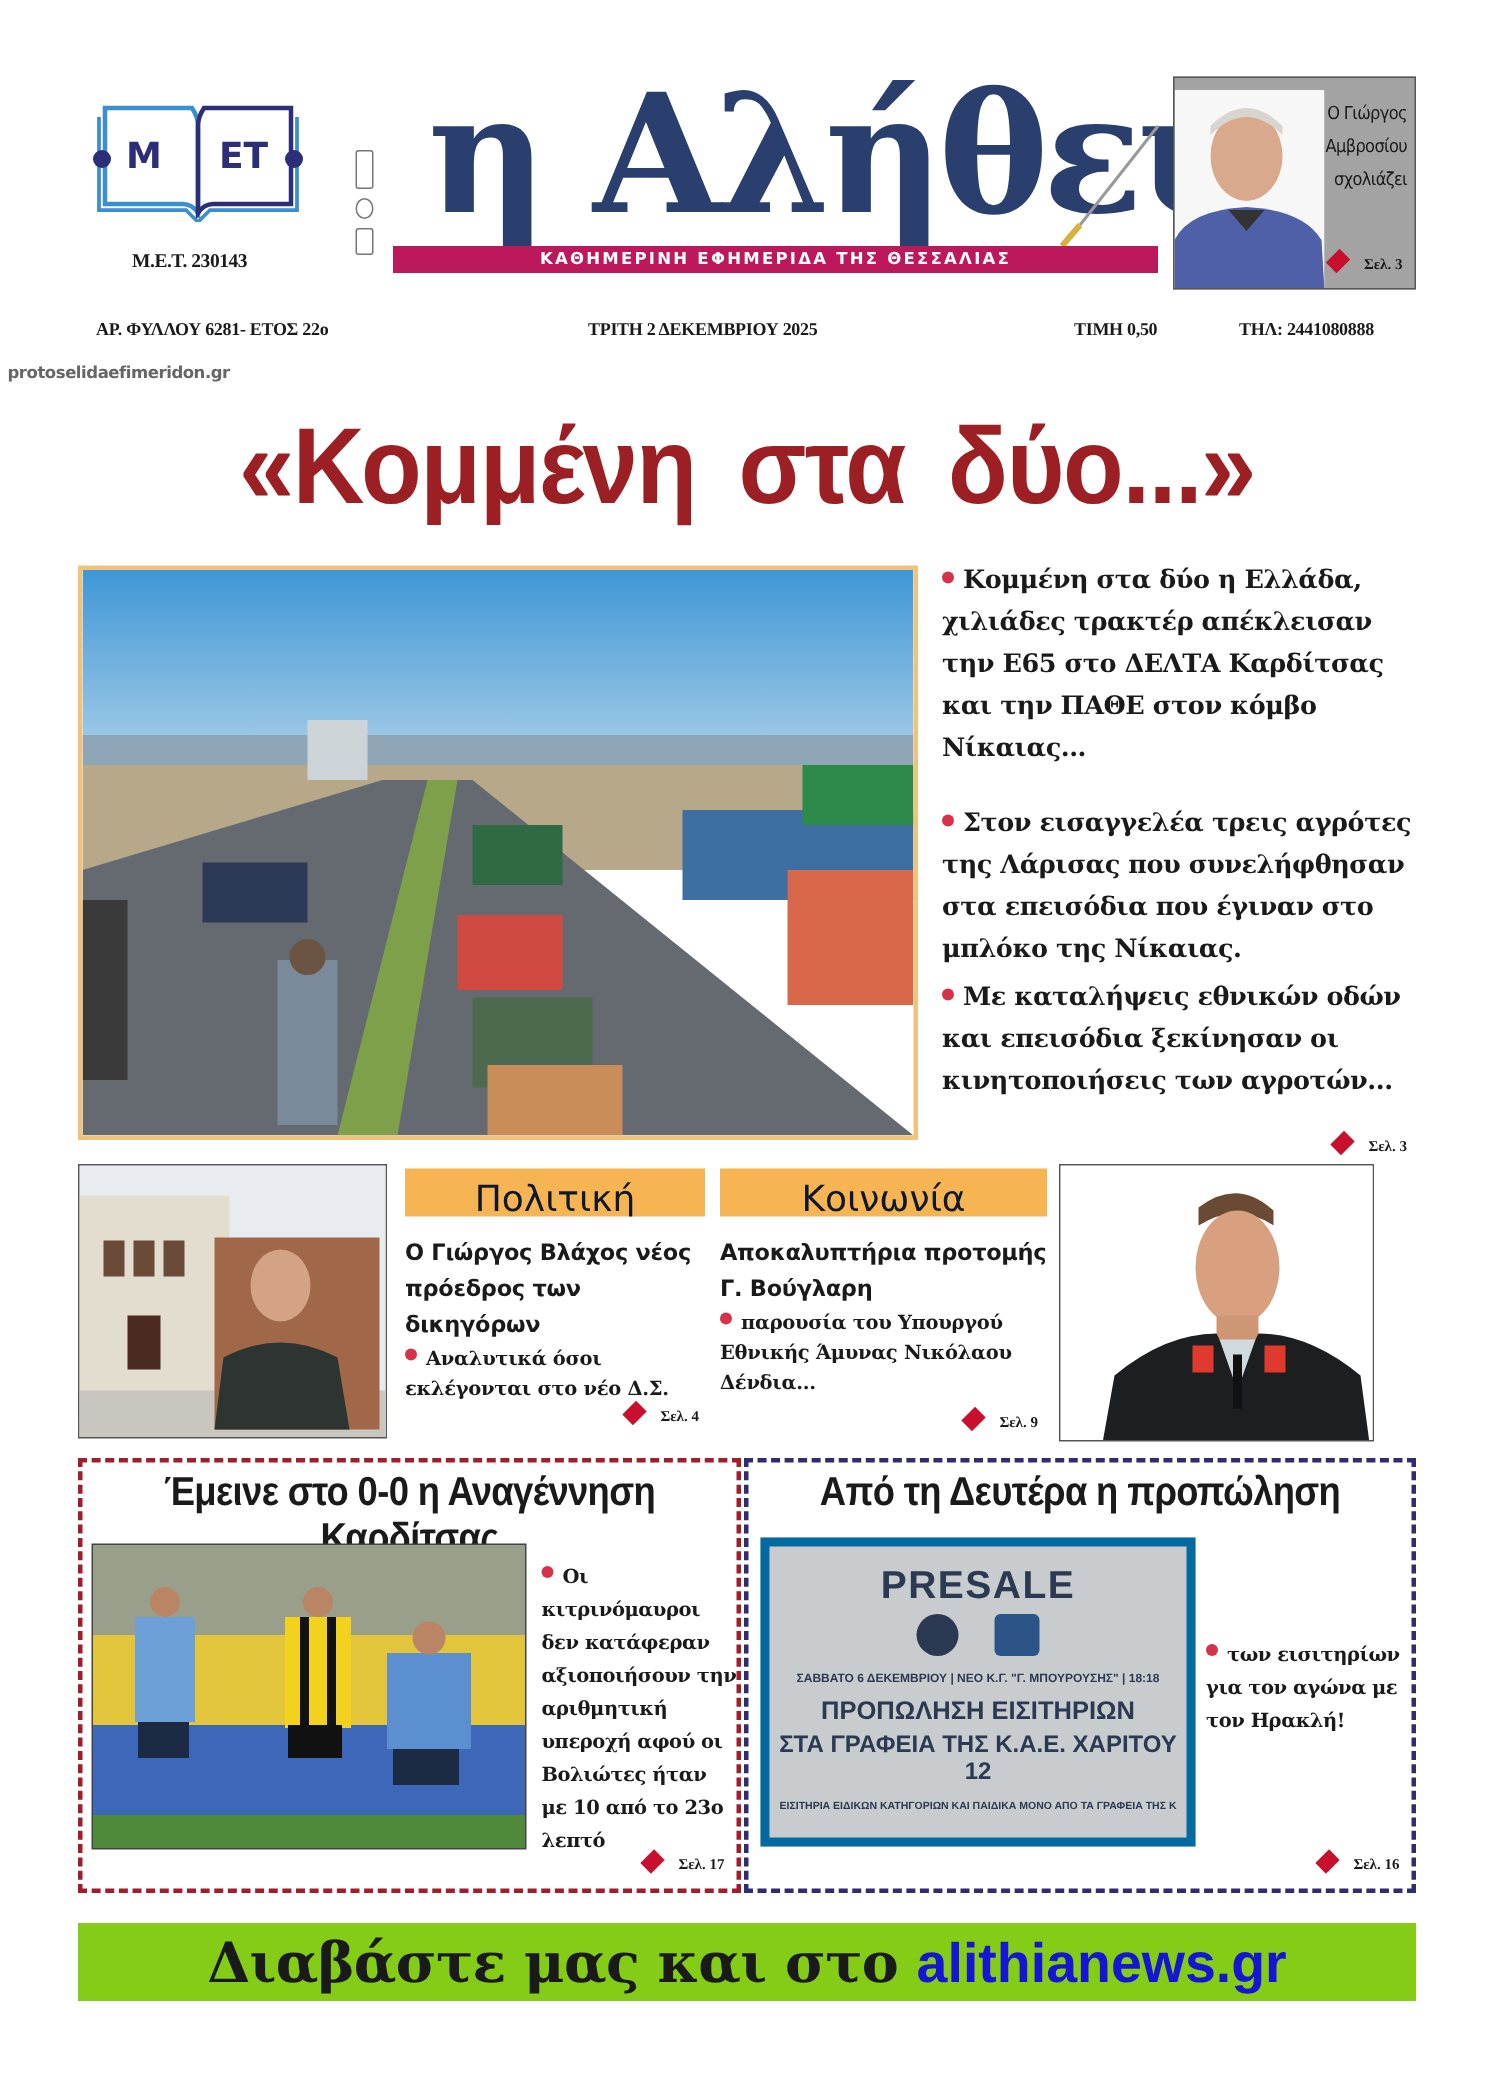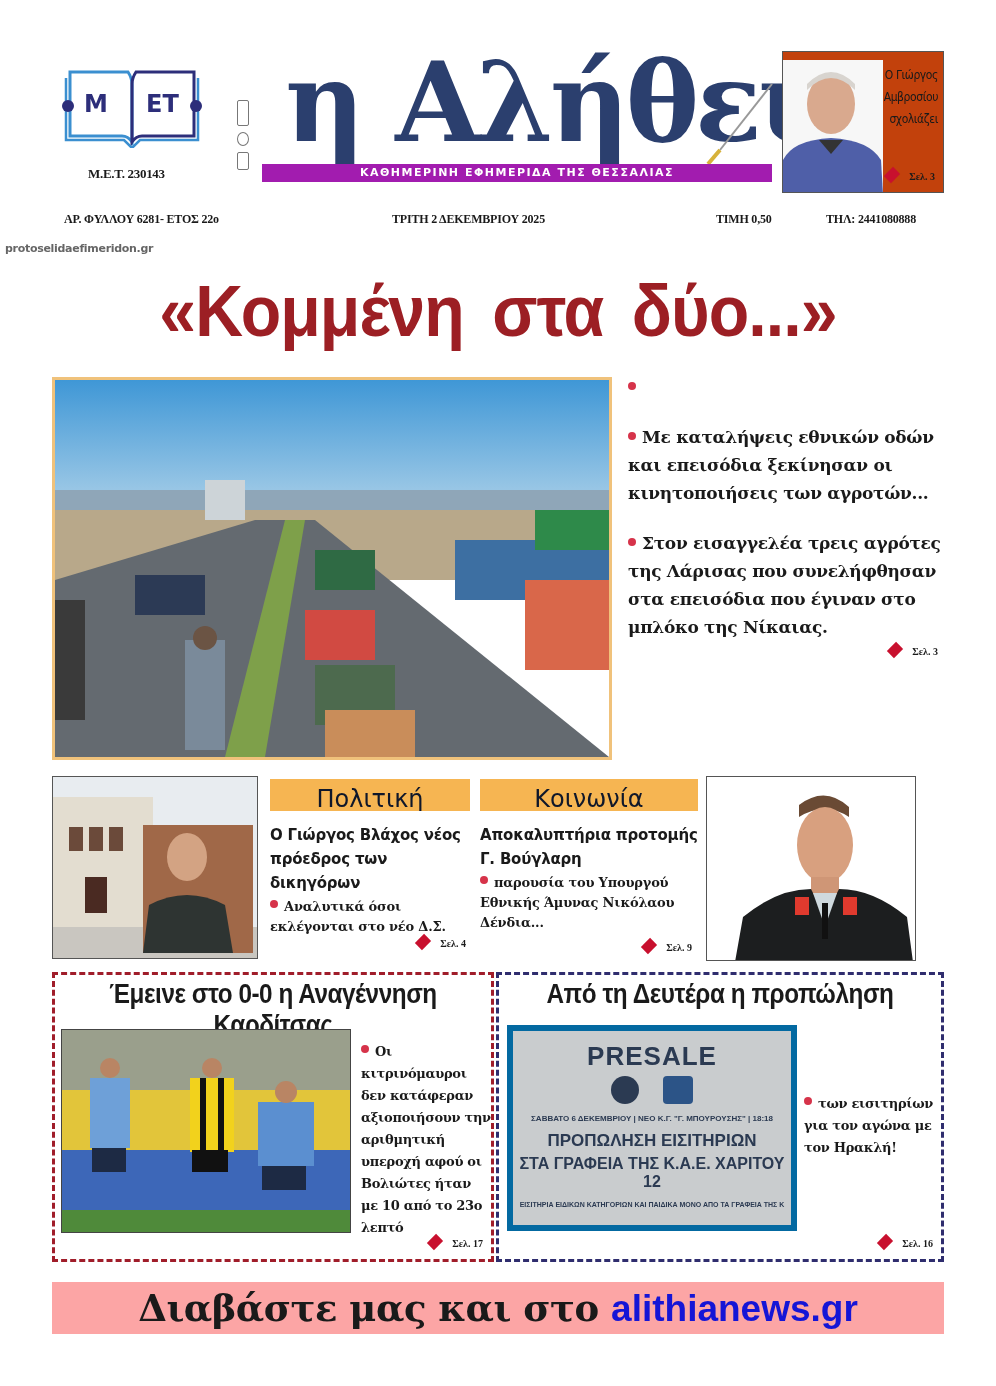--- a/index.html
+++ b/index.html
@@ -11,24 +11,24 @@
   .met-logo { left: 62px; top: 66px; width: 140px; height: 82px; }
   .met-code { left: 88px; top: 166px; font: bold 13px "Liberation Serif", serif; letter-spacing: -0.3px; }
 
   
   .emblems { left: 236px; top: 100px; width: 14px; height: 84px; display: flex; flex-direction: column; gap: 6px; align-items: center; }
   .emb { width: 12px; border: 1px solid #777; border-radius: 2px; }
 
   
   .masthead-title { left: 285px; top: 48px; font: bold 110px "DejaVu Serif", serif; color: #2b3f6e; letter-spacing: -4px; line-height: 1; transform: scaleY(1.0); }
   .masthead-pen { left: 690px; top: 80px; width: 90px; height: 100px; }
-  .masthead-bar { left: 262px; top: 164px; width: 510px; height: 18px; background: #a21caf; color: #fff; font: bold 11px "DejaVu Sans", sans-serif; text-align: center; line-height: 18px; letter-spacing: 1.5px; }
-
-  
-  .columnist { left: 782px; top: 51px; width: 162px; height: 142px; border: 1px solid #555; background: #c2410c; overflow: hidden; }
+  .masthead-bar { left: 262px; top: 164px; width: 510px; height: 18px; background: #be185d; color: #fff; font: bold 11px "DejaVu Sans", sans-serif; text-align: center; line-height: 18px; letter-spacing: 1.5px; }
+
+  
+  .columnist { left: 782px; top: 51px; width: 162px; height: 142px; border: 1px solid #555; background: #a3a3a3; overflow: hidden; }
   .columnist .photo { position: absolute; left: 0; top: 8px; width: 100px; height: 134px; }
   .columnist .name { position: absolute; right: 5px; top: 12px; width: 62px; text-align: right; font: 12px "DejaVu Sans Condensed", "DejaVu Sans", sans-serif; line-height: 22px; letter-spacing: -0.4px; }
   .columnist .page { position: absolute; right: 8px; bottom: 10px; font: bold 10px "Liberation Serif", serif; }
 
   
   .info { top: 212px; font: bold 12px "Liberation Serif", serif; letter-spacing: -0.2px; }
   .watermark { left: 5px; top: 242px; font: bold 11px "DejaVu Sans", sans-serif; color: #666; letter-spacing: -0.3px; }
 
   
   .headline { left: 0; width: 996px; top: 270px; text-align: center; font: bold 72px "Liberation Sans Narrow", "Liberation Sans", sans-serif; color: #9c1f24; letter-spacing: -1px; transform: scaleX(0.92); transform-origin: center; word-spacing: 12px; }
@@ -56,21 +56,21 @@
   .box-football { left: 52px; top: 972px; width: 442px; height: 290px; border: 3px dashed #a01d2a; }
   .box-presale { left: 496px; top: 972px; width: 448px; height: 290px; border: 3px dashed #2f2d6e; }
   .box-title { font: bold 27px "Liberation Sans Narrow", "Liberation Sans", sans-serif; text-align: center; letter-spacing: -0.5px; transform: scaleX(0.9); margin-top: 4px; }
   .football-photo { position: absolute; left: 6px; top: 54px; width: 290px; height: 204px; border: 1px solid #444; overflow: hidden; }
   .football-text { position: absolute; left: 306px; top: 66px; width: 130px; font: bold 13px "DejaVu Serif", serif; line-height: 22px; letter-spacing: -0.3px; }
   .presale-photo { position: absolute; left: 8px; top: 50px; width: 290px; height: 206px; border: 6px solid #0369a1; overflow: hidden; background: #c9ccce; }
   .presale-text { position: absolute; left: 305px; top: 118px; width: 130px; font: bold 13px "DejaVu Serif", serif; line-height: 22px; letter-spacing: -0.3px; }
   .box-ref { position: absolute; right: 8px; bottom: 10px; }
 
   
-  .footer-banner { left: 52px; top: 1282px; width: 892px; height: 52px; background: #fca5a5; text-align: center; font: bold 37px "DejaVu Serif", serif; line-height: 52px; letter-spacing: -0.5px; }
+  .footer-banner { left: 52px; top: 1282px; width: 892px; height: 52px; background: #84cc16; text-align: center; font: bold 37px "DejaVu Serif", serif; line-height: 52px; letter-spacing: -0.5px; }
   .footer-banner .url { color: #1515d6; font-family: "Liberation Sans", sans-serif; letter-spacing: 0; }
 </style>
 </head>
 <body>
 
 <div class="abs met-logo">
   <svg width="140" height="82" viewBox="0 0 140 82">
     <path d="M8 6 L66 6 Q70 12 70 18 L70 76 Q66 70 60 70 L8 70 Z" fill="none" stroke="#3b8fd0" stroke-width="3"></path>
     <path d="M132 6 L74 6 Q70 12 70 18 L70 76 Q74 70 80 70 L132 70 Z" fill="none" stroke="#2d2e7a" stroke-width="3"></path>
     <path d="M4 12 L4 74 L62 74 L70 82 L78 74 L136 74 L136 12" fill="none" stroke="#3b8fd0" stroke-width="2.5"></path>
@@ -141,23 +141,23 @@
     <rect x="400" y="160" width="154" height="60" fill="#3d6fa2"></rect>
     <rect x="470" y="200" width="84" height="90" fill="#d9674a"></rect>
     <rect x="480" y="130" width="74" height="40" fill="#2e8a4a"></rect>
     <rect x="0" y="220" width="30" height="120" fill="#3a3a3a"></rect>
     <rect x="130" y="260" width="40" height="110" fill="#7a8a9a"></rect>
     <circle cx="150" cy="258" r="12" fill="#6b5444"></circle>
   </svg>
 </div>
 
 <div class="abs bullets">
-  <p class="bullet-p"><span class="dot"></span></p>
+  <p class="bullet-p"><span class="dot"></span><span>Κομμένη στα δύο η Ελλάδα, χιλιάδες τρακτέρ απέκλεισαν την Ε65 στο ΔΕΛΤΑ Καρδίτσας και την ΠΑΘΕ στον κόμβο Νίκαιας...</span></p>
+  <p class="bullet-p" style="margin-bottom:4px;"><span class="dot"></span><span>Στον εισαγγελέα τρεις αγρότες της Λάρισας που συνελήφθησαν στα επεισόδια που έγιναν στο μπλόκο της Νίκαιας.</span></p>
   <p class="bullet-p"><span class="dot"></span><span>Με καταλήψεις εθνικών οδών και επεισόδια ξεκίνησαν οι κινητοποιήσεις των αγροτών...</span></p>
-  <p class="bullet-p" style="margin-bottom:4px;"><span class="dot"></span><span>Στον εισαγγελέα τρεις αγρότες της Λάρισας που συνελήφθησαν στα επεισόδια που έγιναν στο μπλόκο της Νίκαιας.</span></p>
   <div class="pageref" style="text-align:right;padding-right:6px;"><span class="diamond"></span><span>Σελ. 3</span></div>
 </div>
 
 <div class="abs thumb-lawyer">
   <svg width="206" height="183" viewBox="0 0 206 183">
     <rect width="206" height="183" fill="#e8ecf0"></rect>
     <rect x="0" y="20" width="100" height="150" fill="#e3ddd0"></rect>
     <rect x="16" y="50" width="14" height="24" fill="#6b4a3a"></rect>
     <rect x="36" y="50" width="14" height="24" fill="#6b4a3a"></rect>
     <rect x="56" y="50" width="14" height="24" fill="#6b4a3a"></rect>

